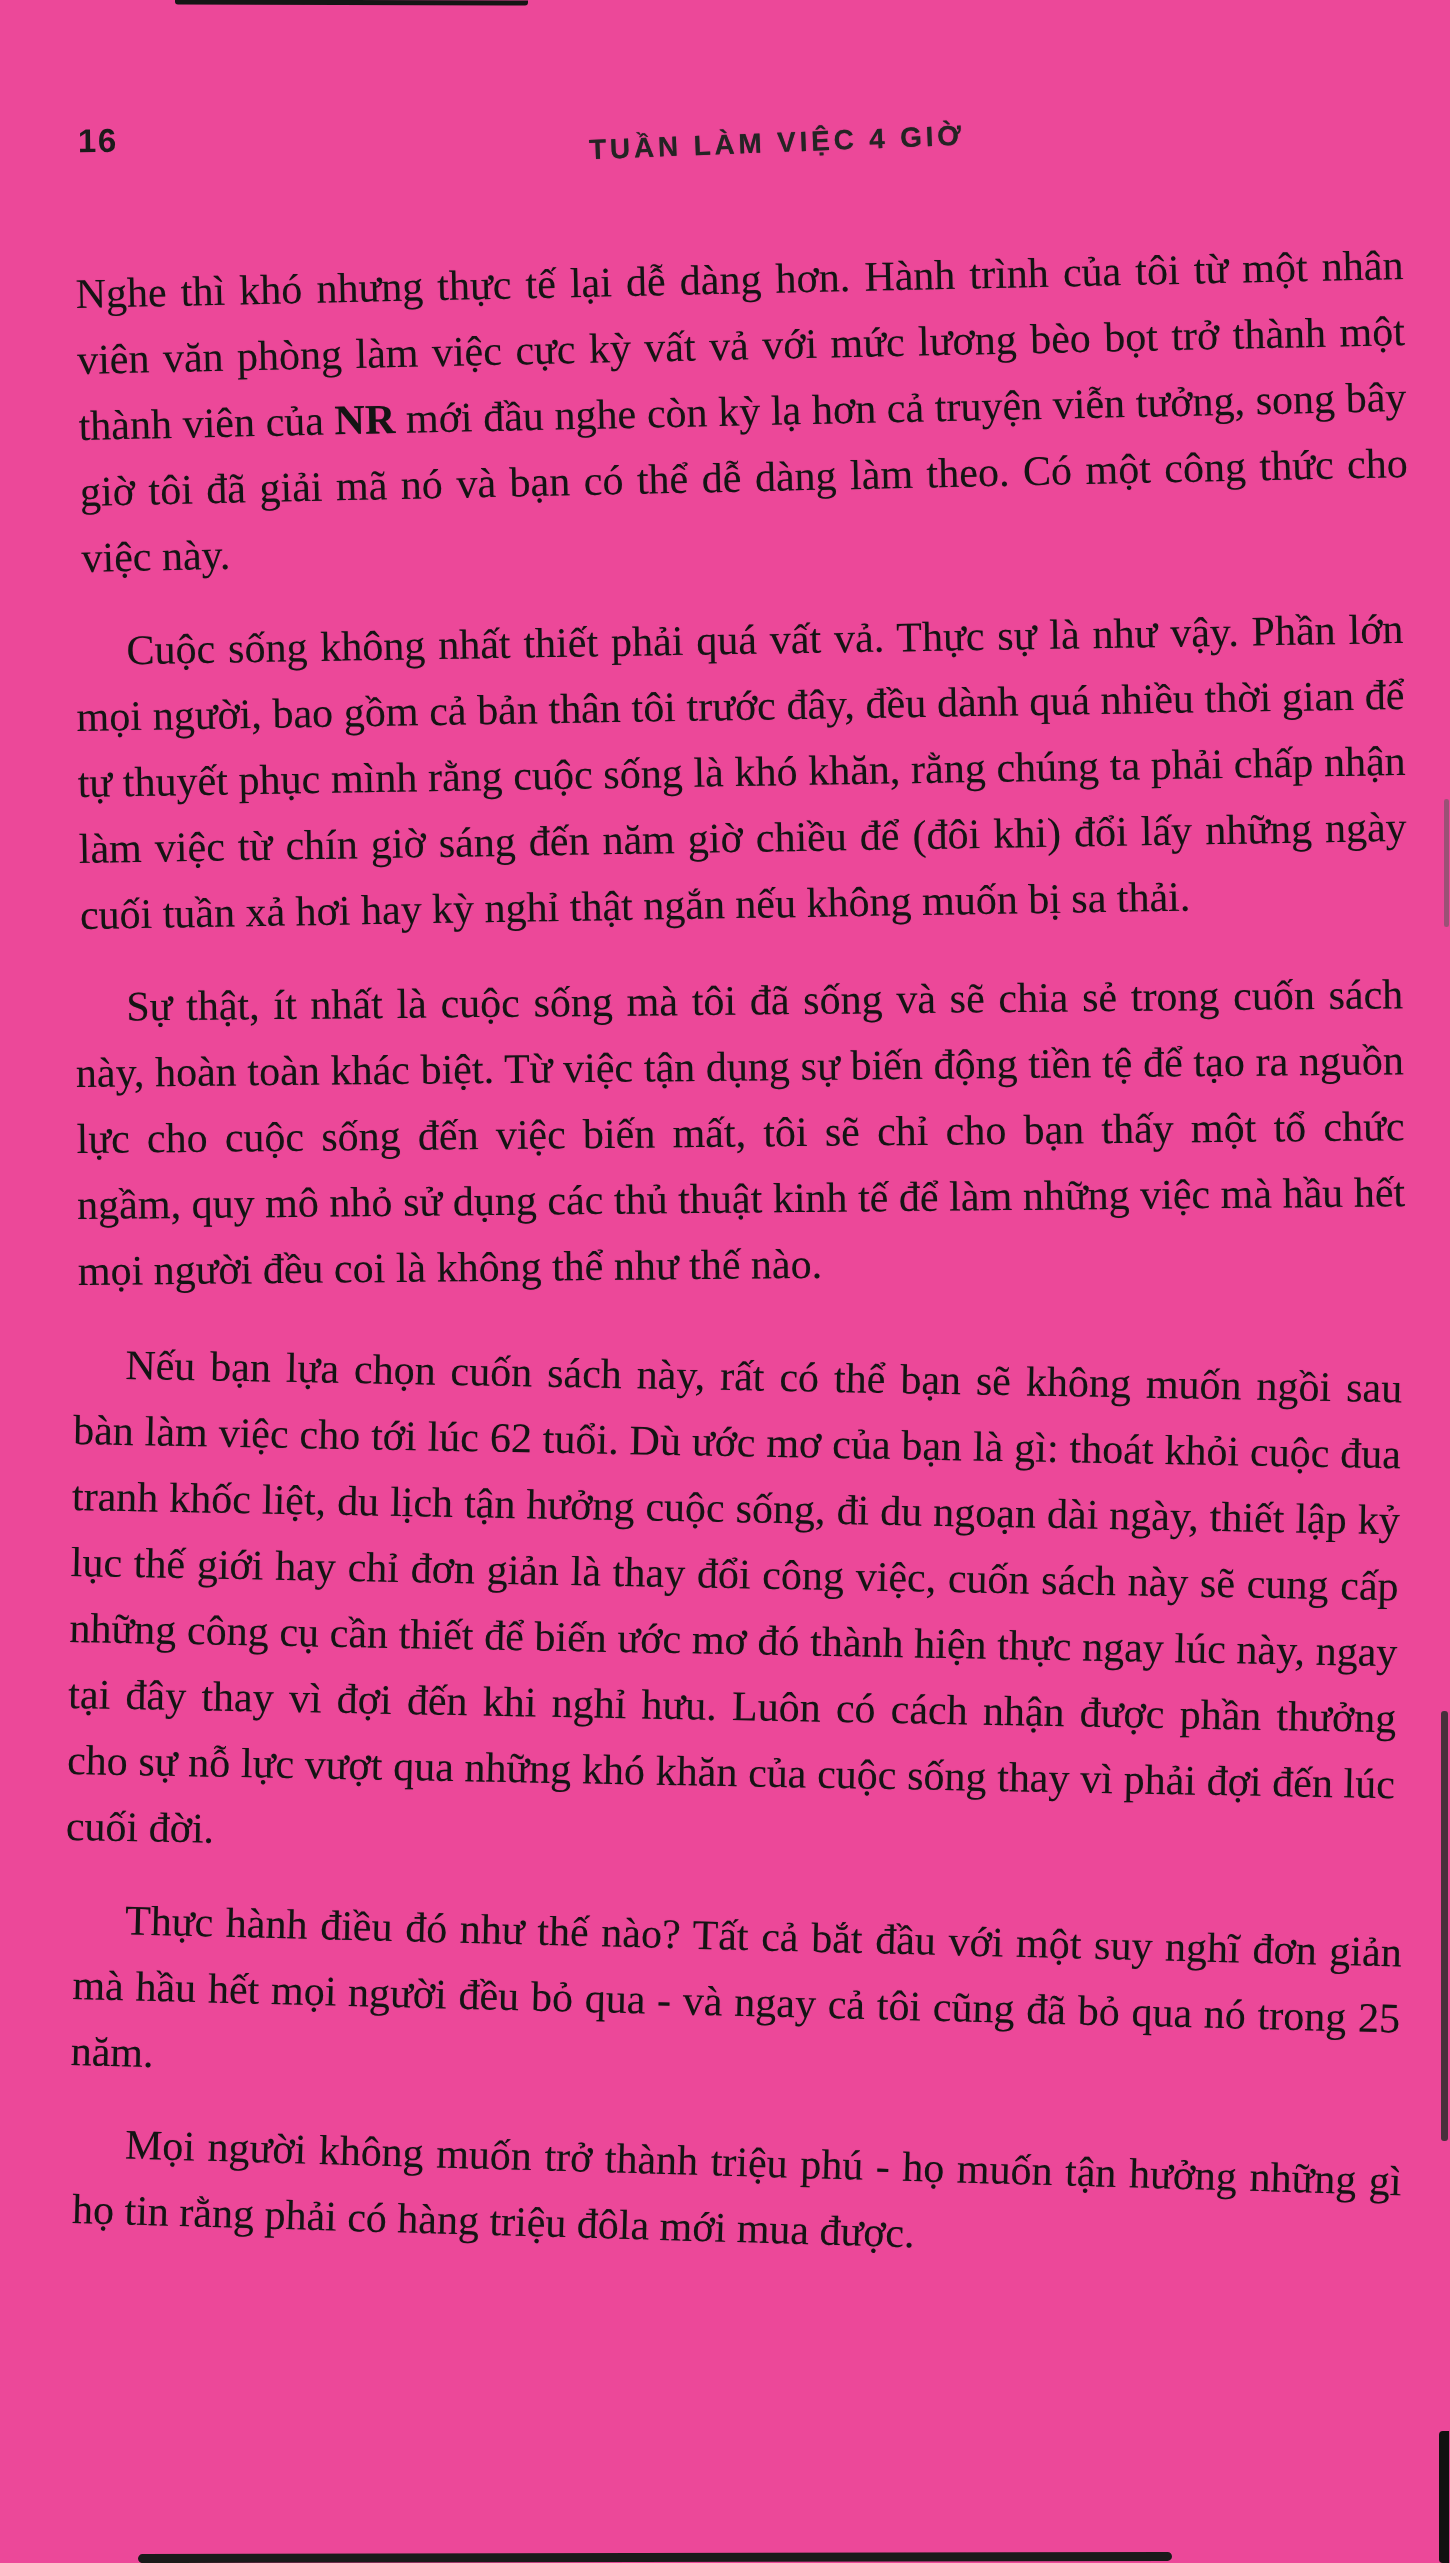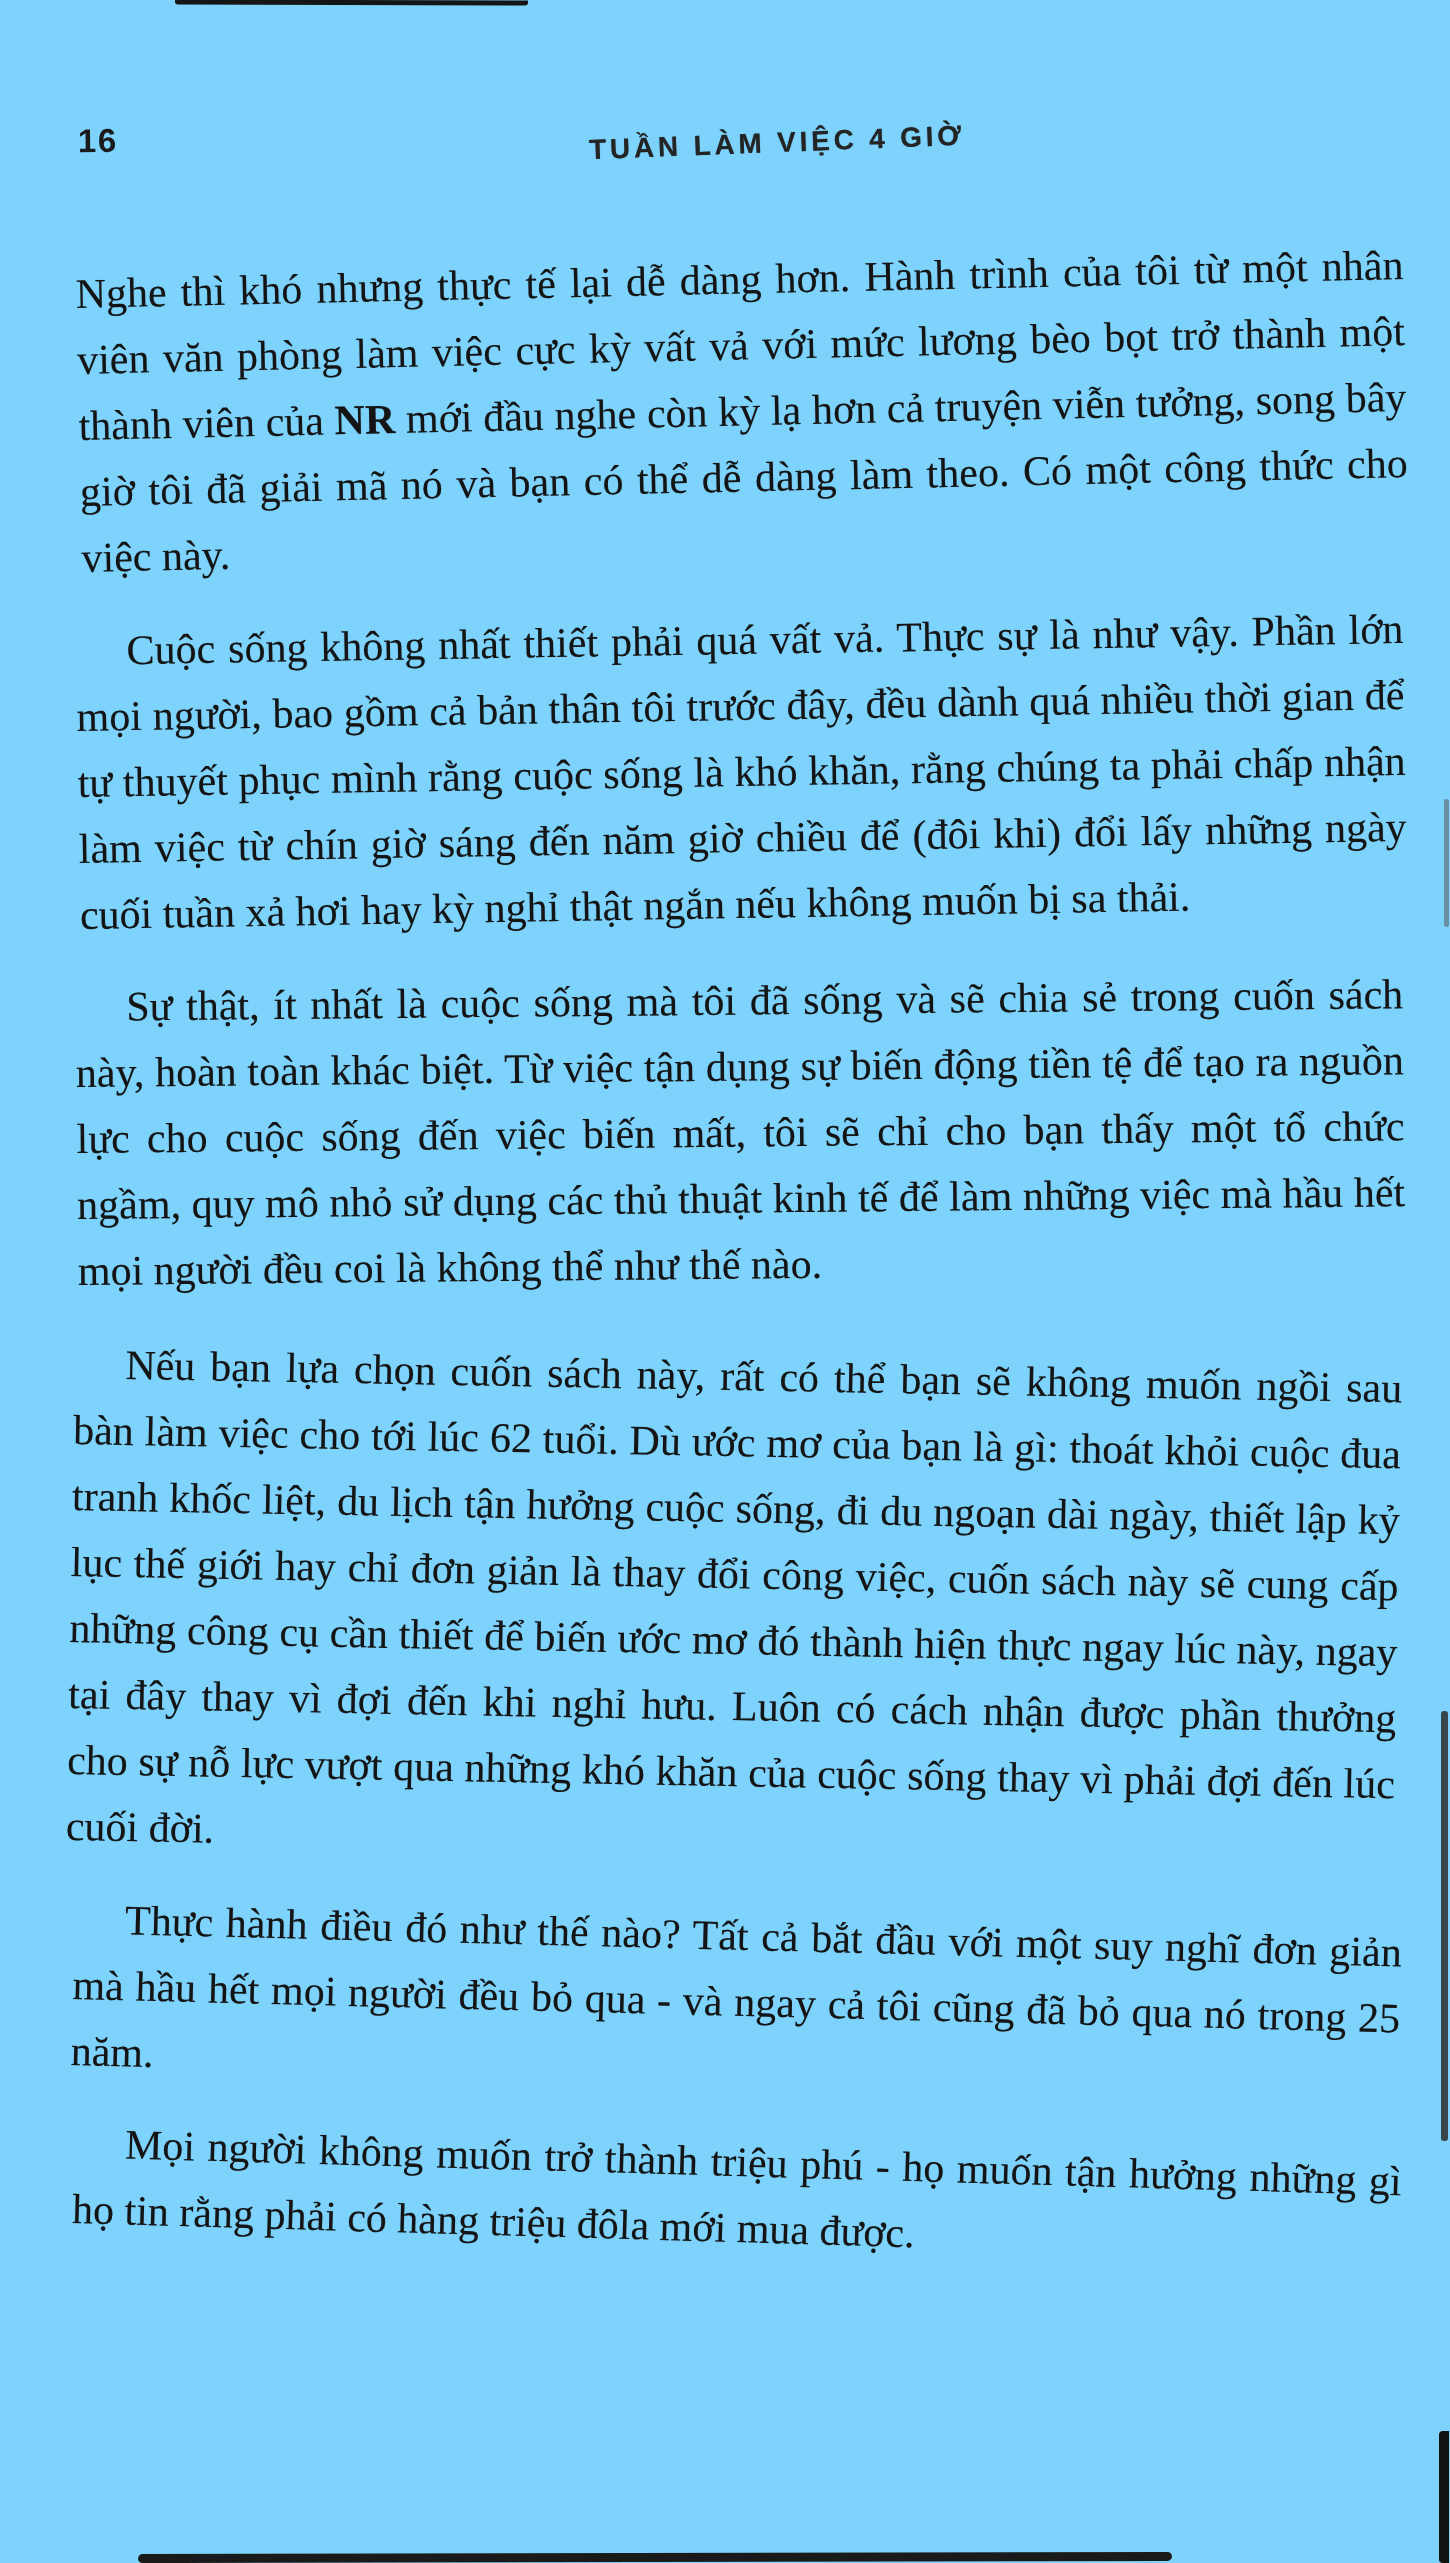--- a/index.html
+++ b/index.html
@@ -4,21 +4,21 @@
 <style>
   html, body {
     margin: 0;
     padding: 0;
     background: #ffffff;
   }
   .page {
     position: relative;
     width: 1450px;
     height: 2563px;
-    background: #7dd3fc;
+    background: #ec4899;
     overflow: hidden;
     font-family: "Liberation Serif", serif;
   }
   
   .page-number {
     position: absolute;
     left: 78px;
     top: 122px;
     font-family: "Liberation Sans", sans-serif;
     font-weight: 700;

